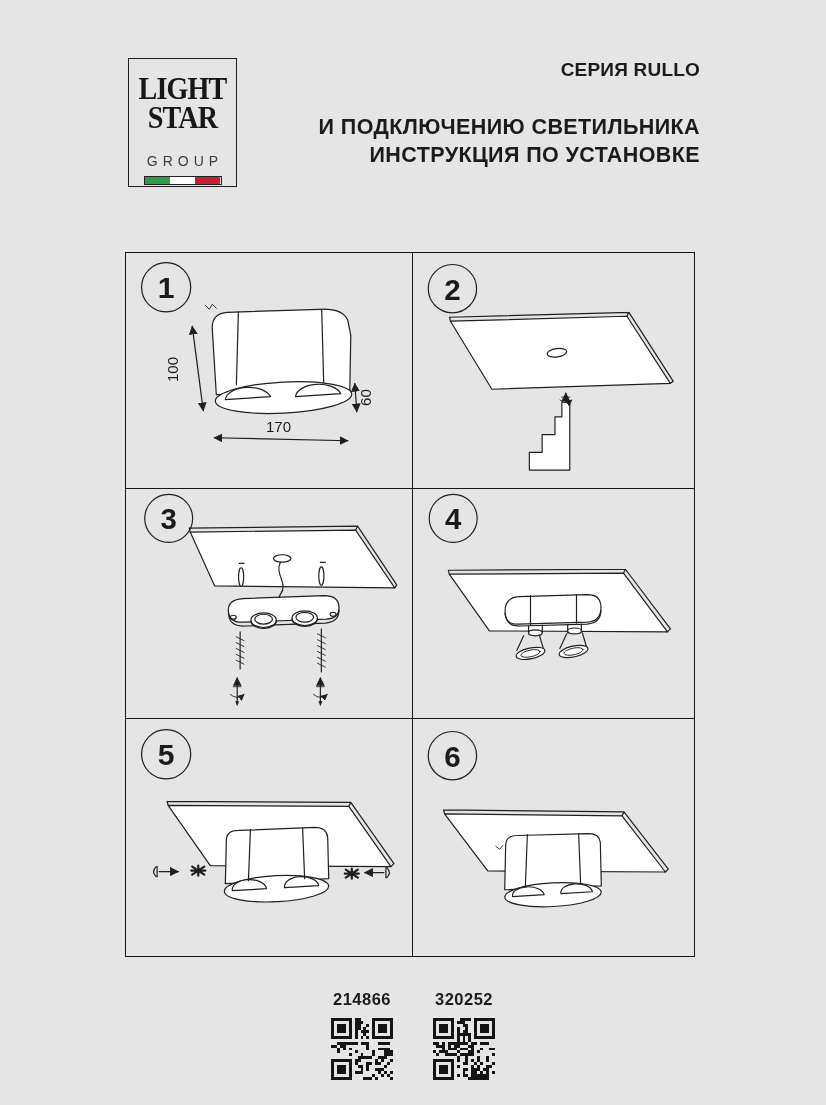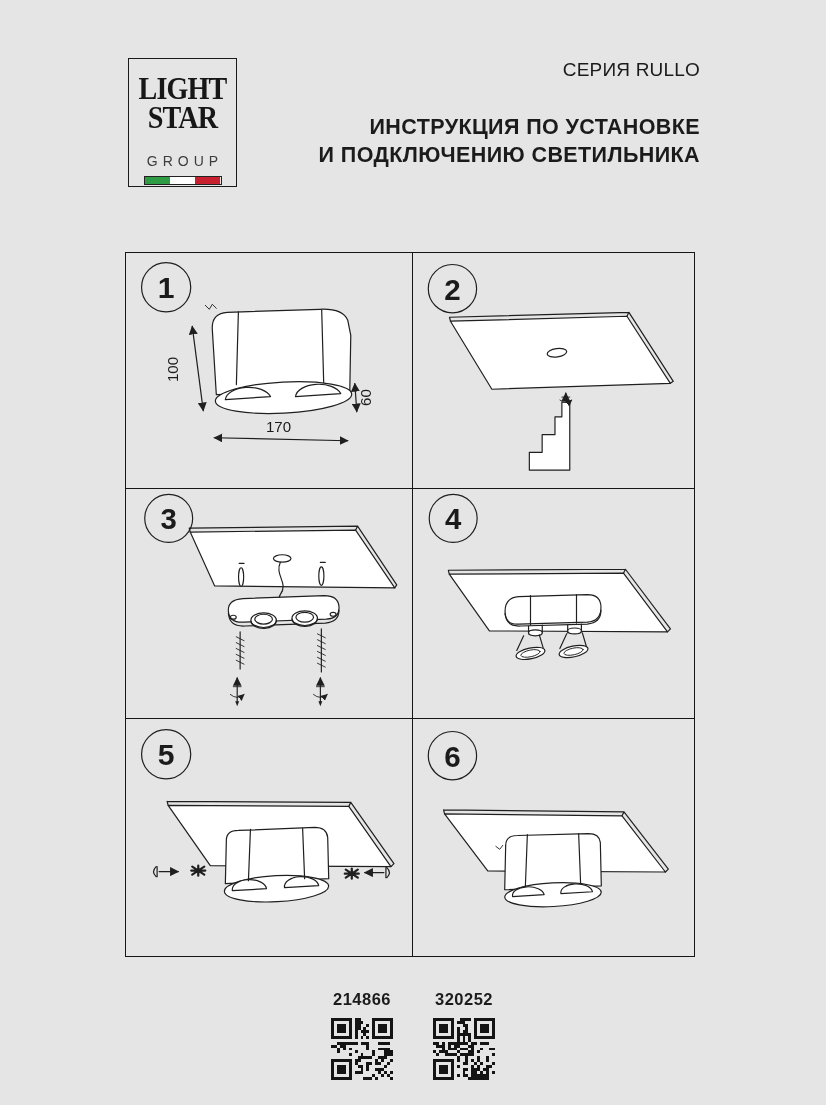--- a/index.html
+++ b/index.html
@@ -12,21 +12,21 @@
   .logo-word{display:block;font-family:"Liberation Serif",serif;font-weight:700;
              font-size:32px;line-height:29px;letter-spacing:-1px;transform:scaleX(.88);
              transform-origin:center;color:#171717;white-space:nowrap;}
   .logo-group{display:block;margin-top:21px;font-size:14px;font-weight:400;
               letter-spacing:5px;text-indent:5px;color:#3c3c3c;}
   .flag{width:78px;height:9px;border:1px solid #222;box-sizing:border-box;
         margin:7px auto 0 auto;display:flex;}
   .flag span{flex:1;}
 
   .title-block{position:absolute;top:57px;right:126px;text-align:right;}
-  .title-line{font-weight:400;font-size:19px;line-height:25px;letter-spacing:.2px;}
+  .title-line{font-weight:700;font-size:19px;line-height:25px;letter-spacing:.2px;}
   .instr-block{margin-top:31px;}
   .instr-line{font-weight:700;font-size:21.5px;line-height:28px;letter-spacing:.4px;}
 
   
   .grid{position:absolute;left:125px;top:252px;width:570px;height:705px;box-sizing:border-box;
         border:1.6px solid #161616;display:grid;grid-template-columns:287px 1fr;
         grid-template-rows:236px 230px 1fr;}
   .cell{position:relative;box-sizing:border-box;}
   .cell.bR{border-right:1.4px solid #161616;}
   .cell.bB{border-bottom:1.4px solid #161616;}
@@ -60,22 +60,22 @@
     <div class="flag">
       <span style="background-color: rgb(46, 155, 69);"></span>
       <span style="background-color: rgb(255, 255, 255);"></span>
       <span style="background-color: rgb(200, 32, 47);"></span>
     </div>
   </div>
 
   <div class="title-block">
     <div class="title-line">СЕРИЯ RULLO</div>
     <div class="instr-block">
+      <div class="instr-line">И ПОДКЛЮЧЕНИЮ СВЕТИЛЬНИКА</div>
       <div class="instr-line">ИНСТРУКЦИЯ ПО УСТАНОВКЕ</div>
-      <div class="instr-line">И ПОДКЛЮЧЕНИЮ СВЕТИЛЬНИКА</div>
     </div>
   </div>
 
   <div class="grid">
 
     <div class="cell bR bB">
       <svg viewBox="0 0 285 234" preserveAspectRatio="xMidYMid meet">
         <defs>
           <marker id="ah" viewBox="0 0 10 10" refX="9" refY="5" markerWidth="7.5" markerHeight="7.5" orient="auto-start-reverse">
             <path d="M0,0 L10,5 L0,10 Z" fill="#1f1f1f"></path>

